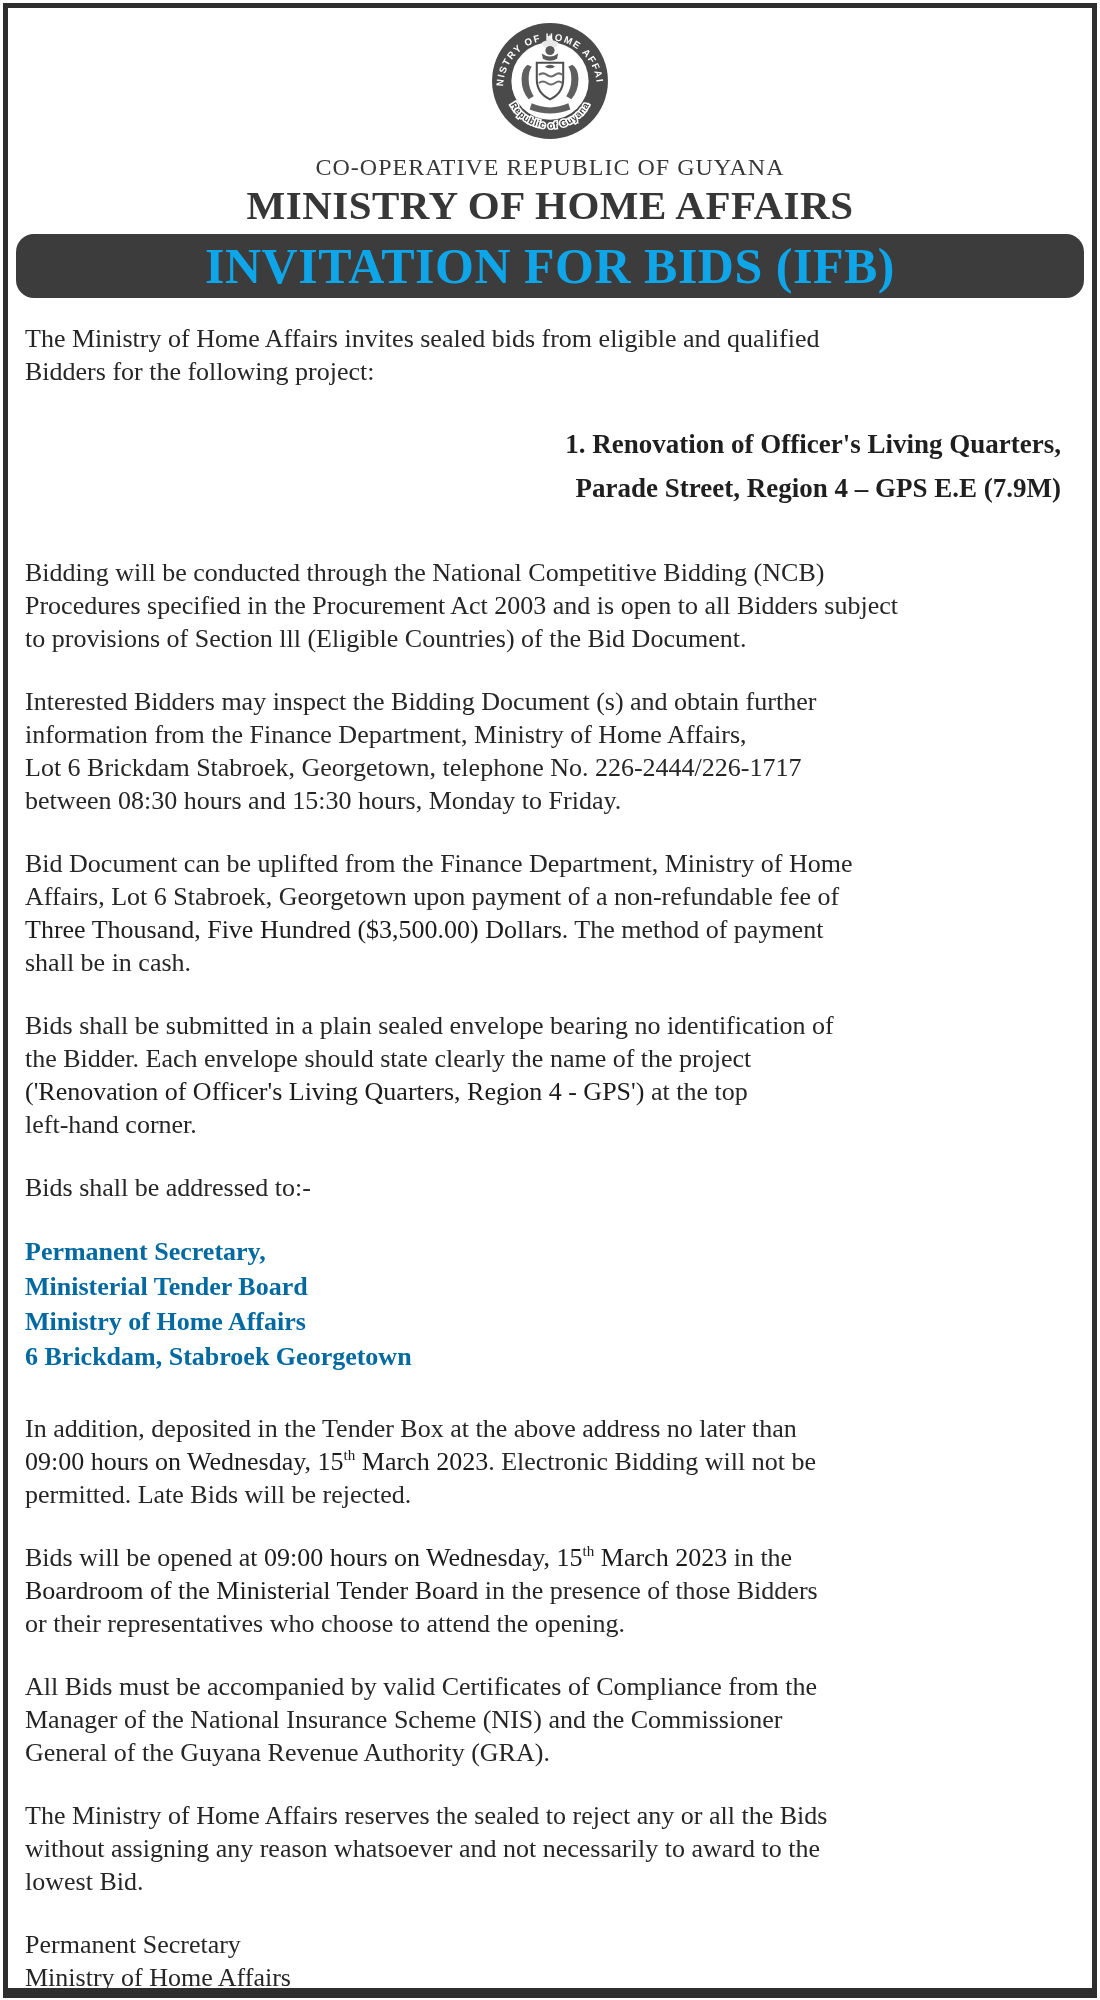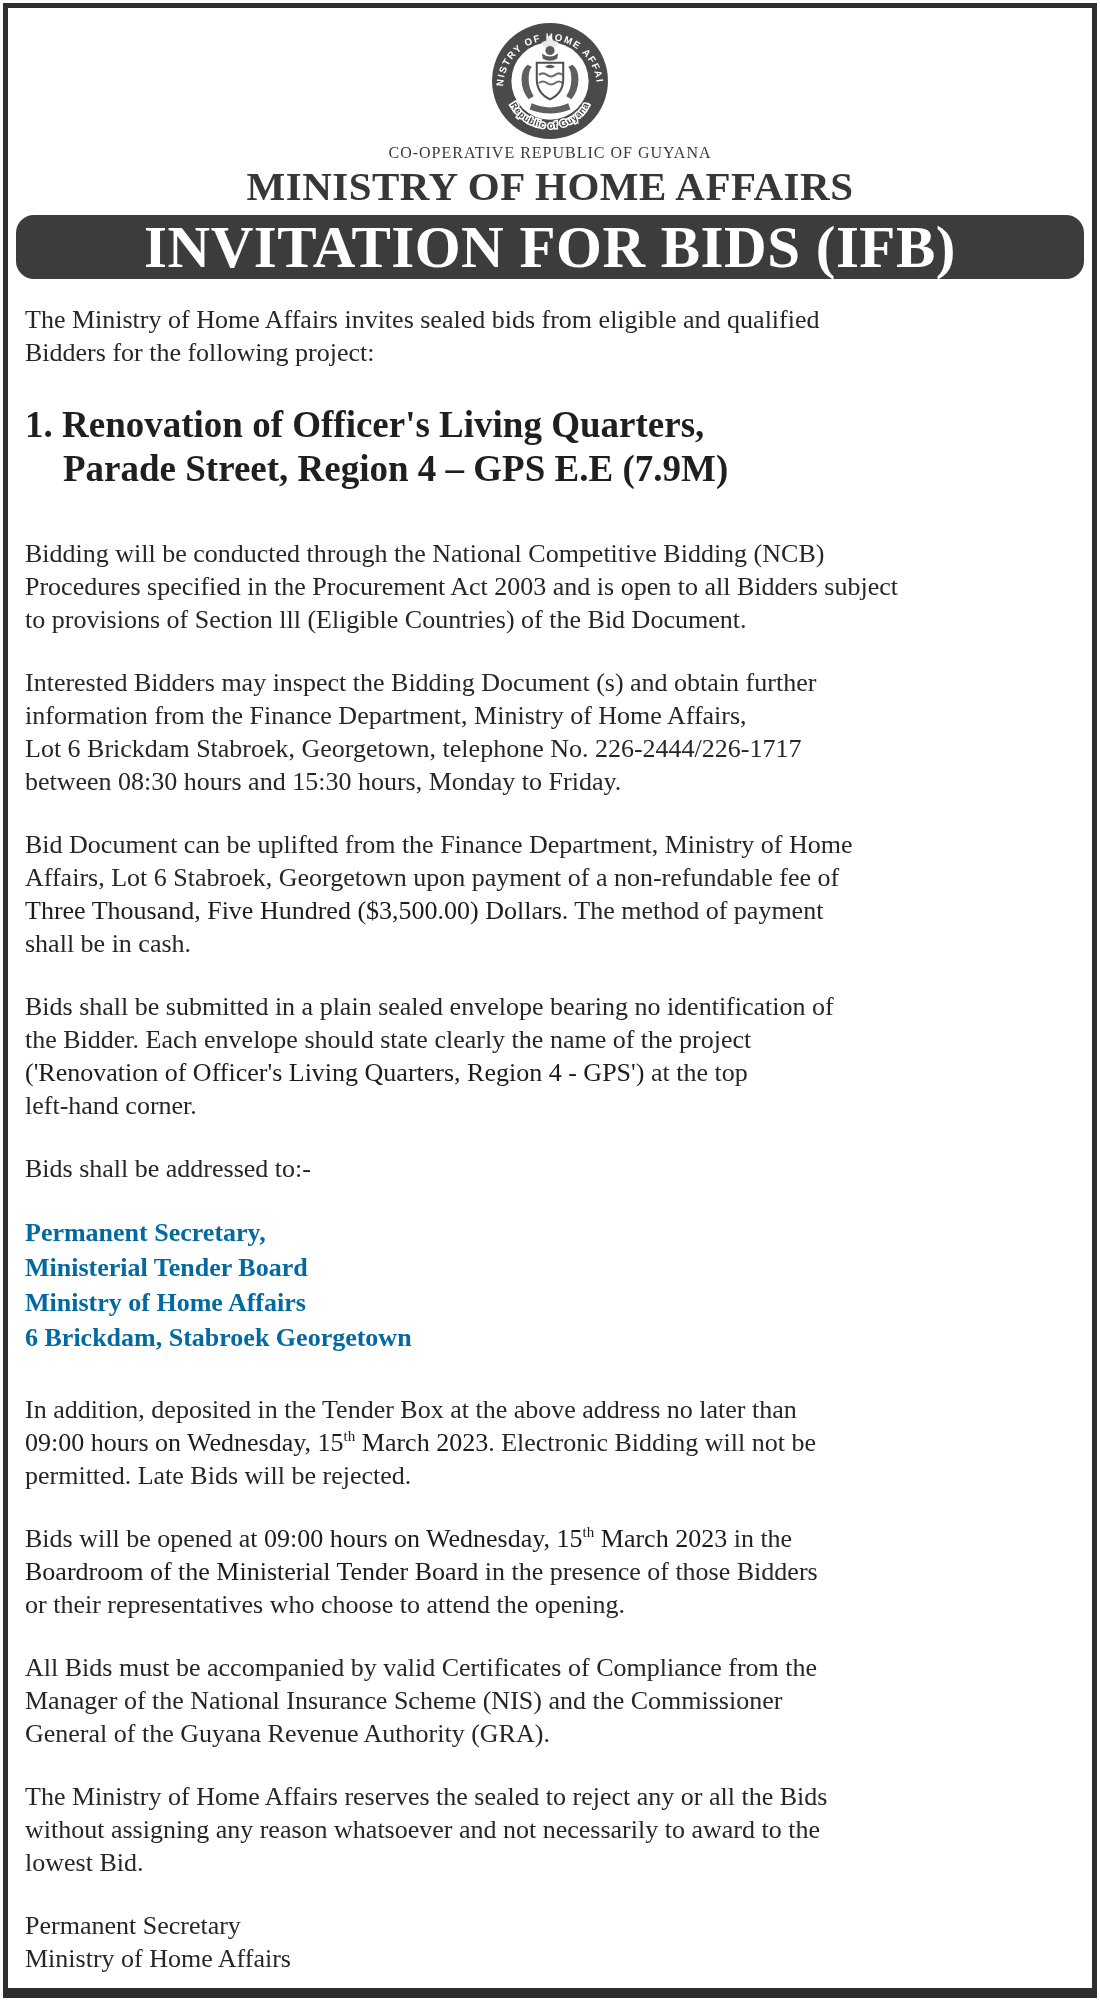--- a/index.html
+++ b/index.html
@@ -14,51 +14,52 @@
   .frame {
     position:absolute; left:3px; top:3px; right:3px; bottom:2px;
     border:5px solid #2e2e2e;
     border-bottom-width:10px;
     background:#ffffff;
     overflow:hidden;
   }
   .header { text-align:center; padding-top:12px; }
   .seal-wrap { display:flex; justify-content:center; }
   .country-line {
-    font-size:16px; letter-spacing:1px; color:#383838;
-    margin-top:2px;
+    font-size:24px; letter-spacing:1px; color:#383838;
+    margin-top:12px;
   }
   .ministry-title {
     font-size:41px; font-weight:700; color:#373737;
     letter-spacing:0.5px; line-height:46px; margin-top:1px;
   }
   .banner {
     margin:6px 8px 0 8px;
     background:#3c3c3c;
     border-radius:18px;
     height:64px;
     display:flex; align-items:center; justify-content:center;
   }
   .banner-title {
-    color:#ffffff; font-weight:700; font-size:59px; letter-spacing:0.5px;
+    color:#0ea5e9; font-weight:700; font-size:50px; letter-spacing:0.5px;
     line-height:64px;
   }
   .doc-body {
     padding:24px 31px 0 17px;
     color:#262626;
     font-size:26px;
     line-height:33px;
   }
   .para { margin-bottom:30px; }
   .para .line { display:block; }
   .para.body { }
   .para.project {
-    font-weight:700; font-size:37px; line-height:44px;
+    font-weight:700; font-size:27px; line-height:44px;
     color:#1f1f1f;
     margin:34px 0 46px 0;
+    text-align:right;
   }
   .para.project .indent { padding-left:38px; }
   .para.label { }
   .para.address { font-weight:700; color:#0369a1; line-height:35px; margin-bottom:38px; }
   .para.signature { margin-bottom:0; }
   .b { font-weight:400; color:#1c1c1c; }
   sup { font-size:58%; vertical-align:super; line-height:0; }
   sup.b { font-weight:400; }
 </style>
 </head>

